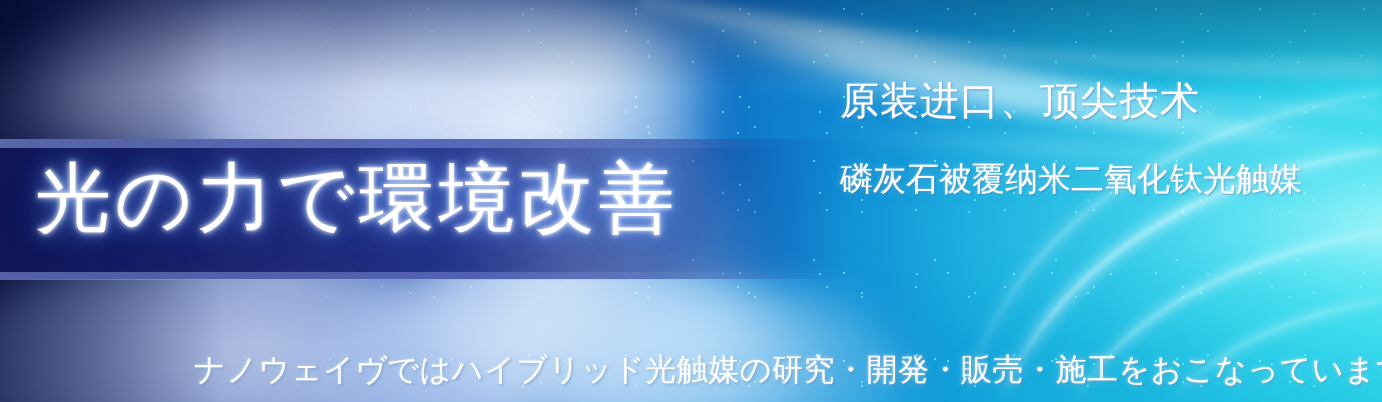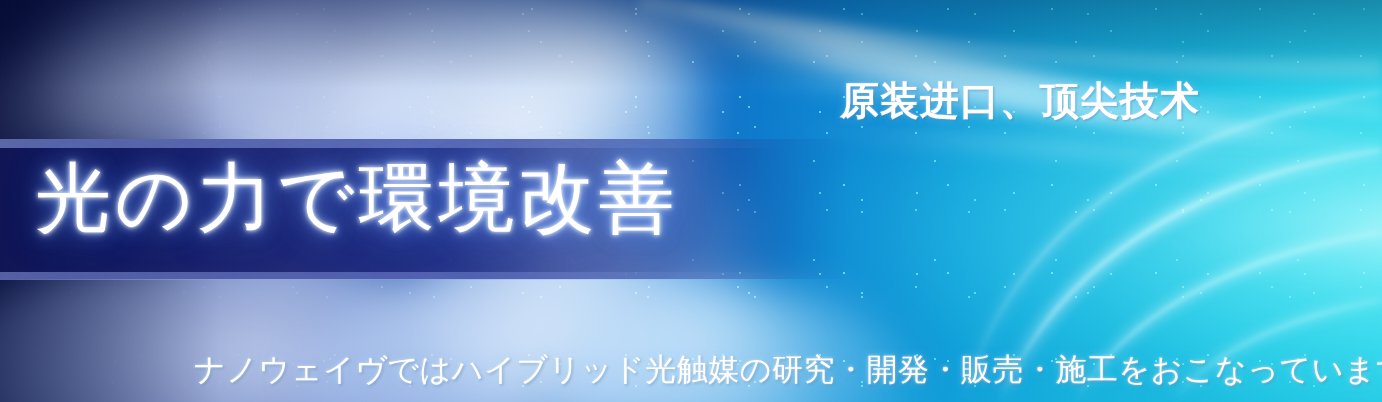--- a/index.html
+++ b/index.html
@@ -164,21 +164,21 @@
       0 0 4px rgba(255,255,255,0.95),
       0 0 10px rgba(186,214,255,0.85),
       0 0 20px rgba(120,170,255,0.70),
       0 0 34px rgba(70,130,255,0.55),
       0 0 52px rgba(40,100,230,0.40);
   }
 
   .cn-line {
     position:absolute;
     font-family:"DejaVu Sans", sans-serif;
-    font-weight:700;
+    font-weight:400;
     color:#ffffff;
     white-space:nowrap;
     text-shadow:
       0 0 2px rgba(255,255,255,0.55),
       0 0 8px rgba(120,200,245,0.55),
       1px 1px 2px rgba(10,70,130,0.45);
   }
   .cn-line-1 { left:840px; top:74px;  font-size:39px; letter-spacing:1px; }
   .cn-line-2 { left:840px; top:157px; font-size:33px; letter-spacing:0px; }
 
@@ -307,16 +307,17 @@
   <div class="layer vignette-top"></div>
   <div class="layer vignette-left"></div>
 
   <div class="band"></div>
   <div class="band-top-hl"></div>
   <div class="band-bot-hl"></div>
 
   <div class="headline">光の力で環境改善</div>
 
   <div class="cn-line cn-line-1">原装进口、顶尖技术</div>
+  <div class="cn-line cn-line-2">磷灰石被覆纳米二氧化钛光触媒</div>
 
   <div class="tagline">ナノウェイヴではハイブリッド光触媒の研究・開発・販売・施工をおこなっています</div>
 
 </div>
 
 </body></html>

